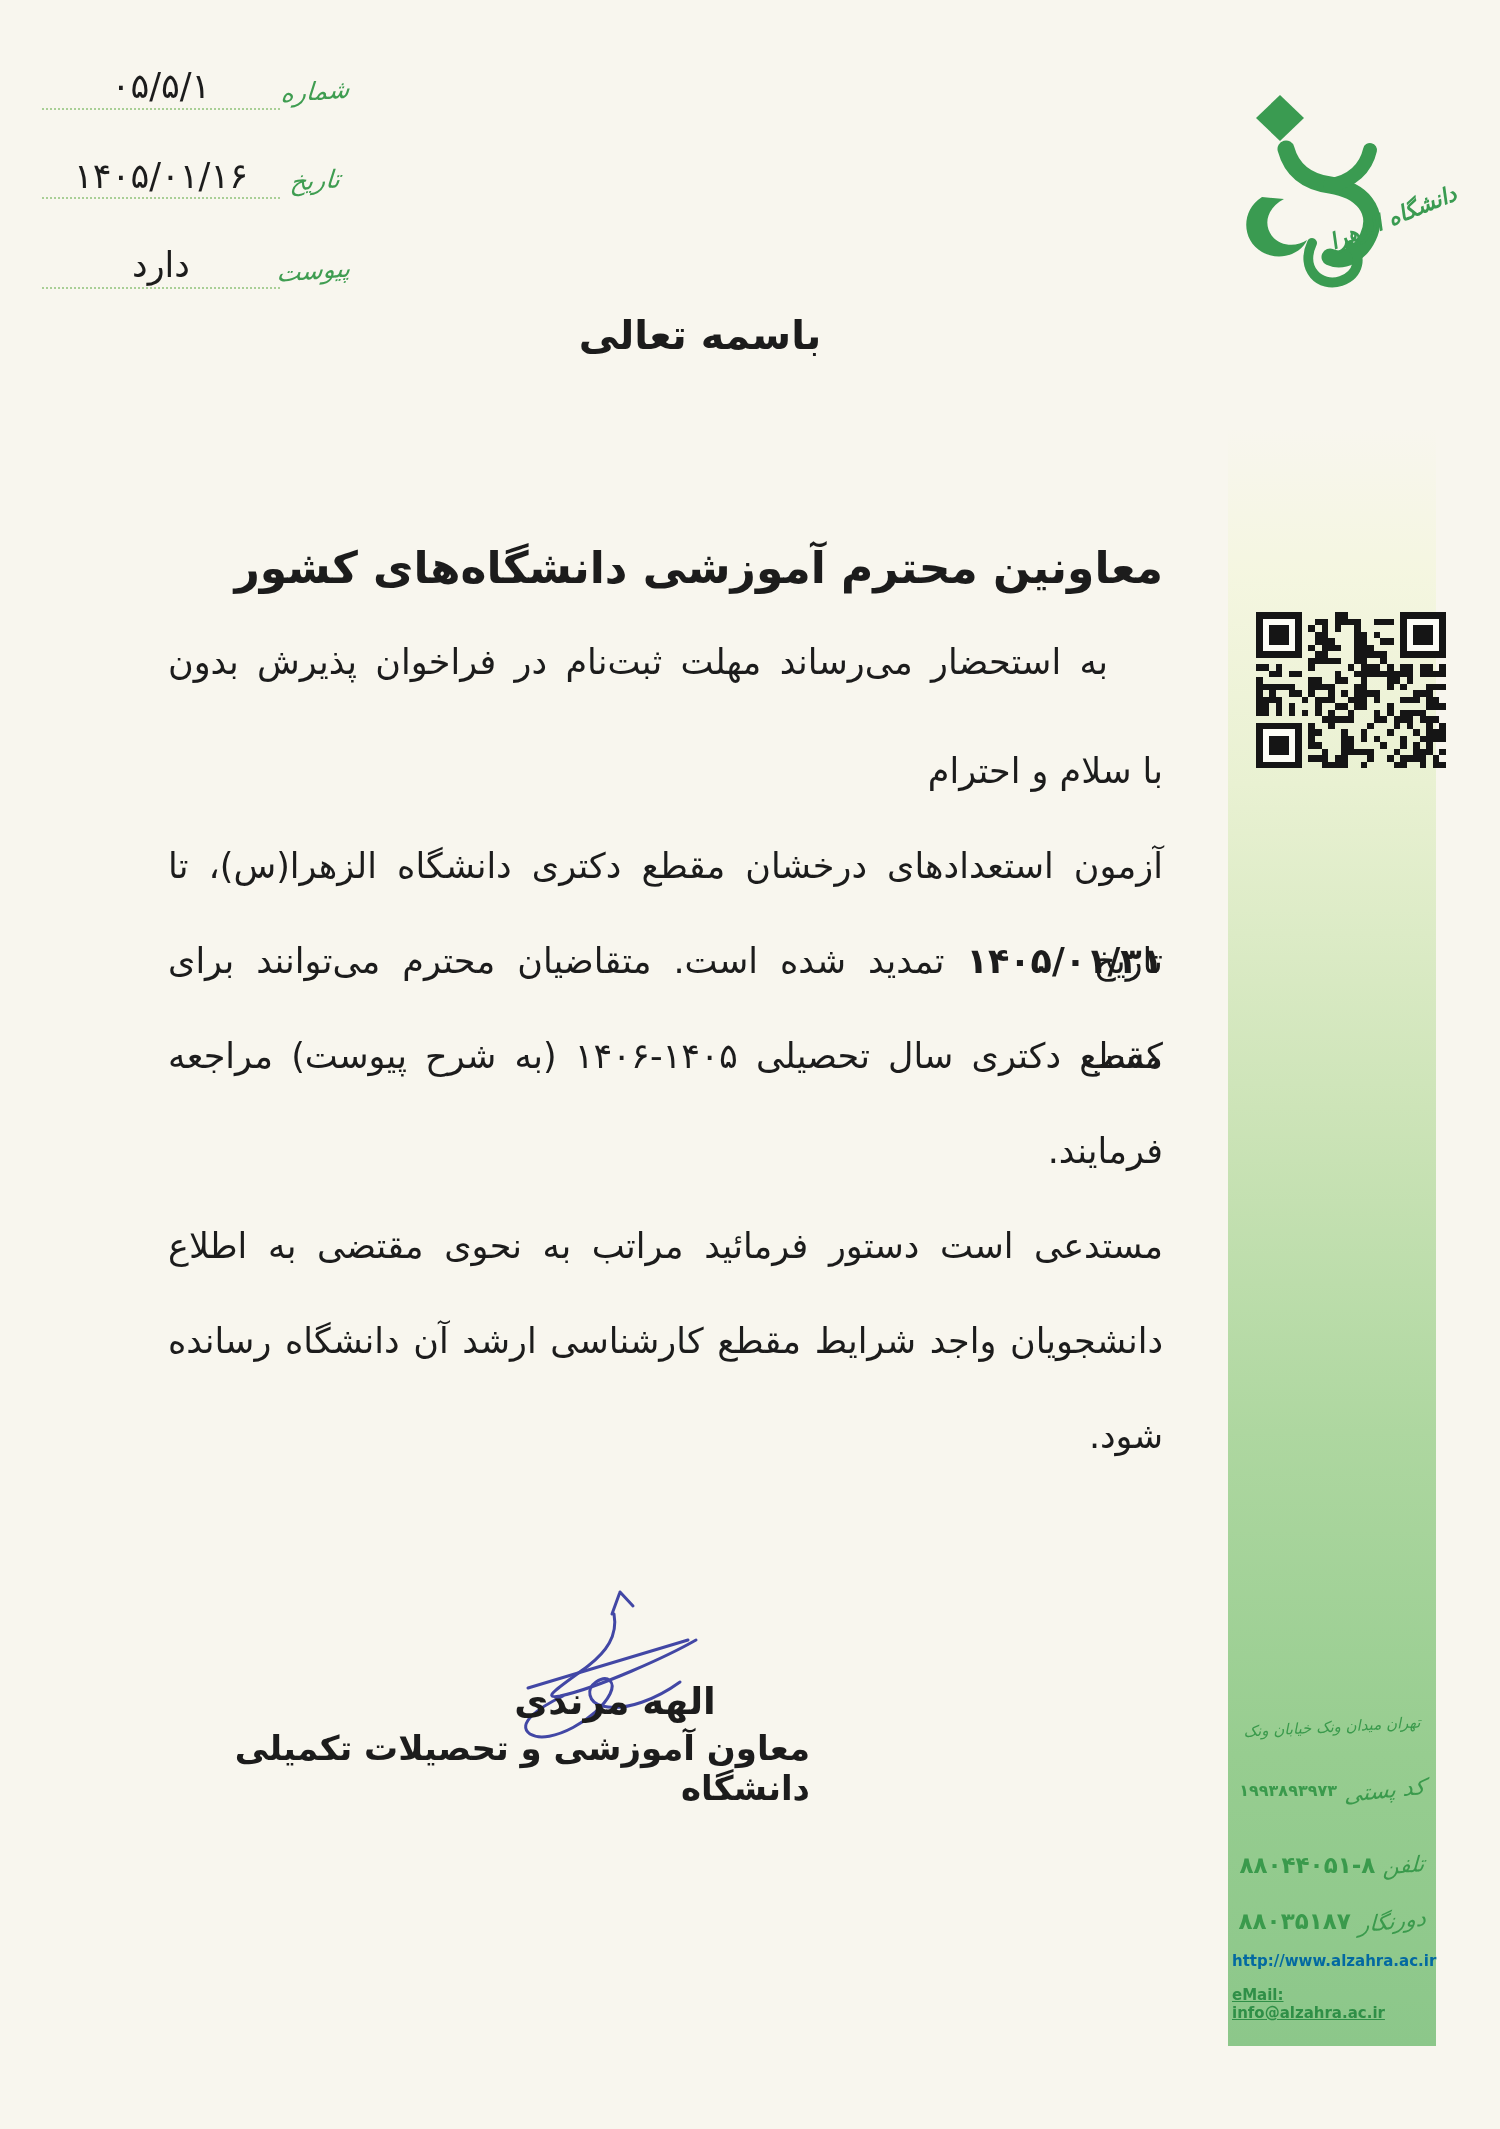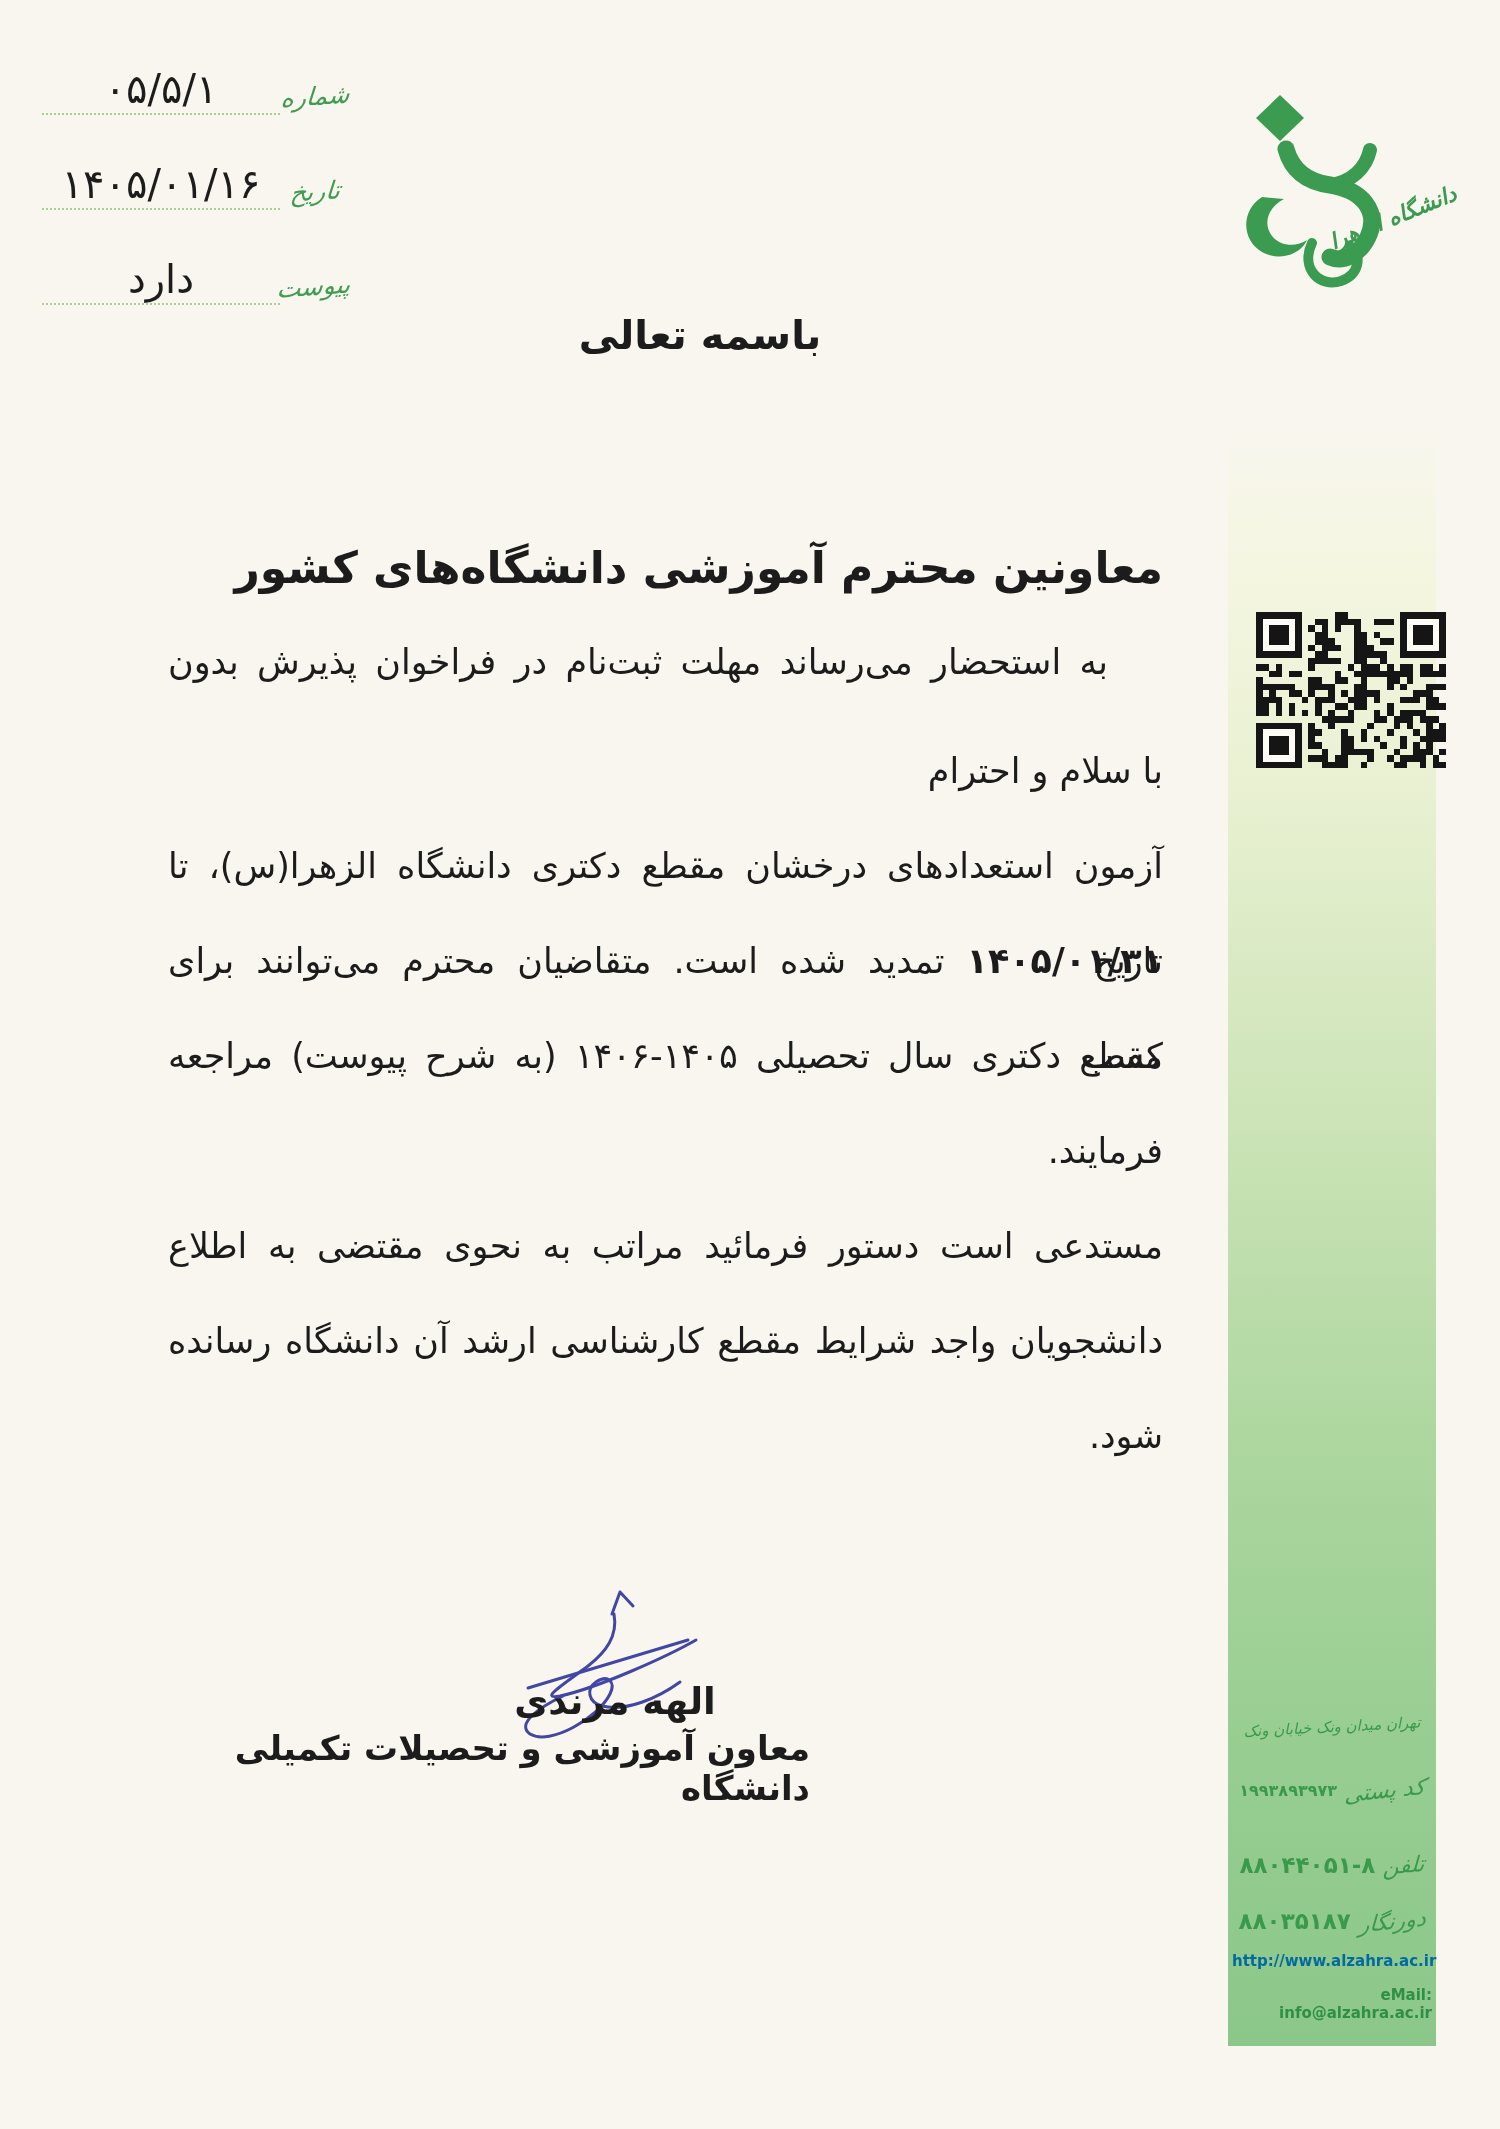--- a/index.html
+++ b/index.html
@@ -18,21 +18,21 @@
     direction:rtl;
   }
   .ref-row{display:flex;align-items:flex-end;min-height:60px;}
   .ref-label{
     width:70px;flex:0 0 70px;
     color:#3f9d51;font-size:25px;font-style:italic;
     transform:skewX(-8deg) rotate(-4deg);
     text-align:center;padding-bottom:4px;
   }
   .ref-value{
-    flex:1;text-align:center;font-size:40px;
+    flex:1;text-align:center;font-size:35px;
     border-bottom:2px dotted #a9cf96;
     padding-bottom:2px;line-height:1.1;margin-top:47px;
   }
 
   
   .logo{position:absolute;left:1240px;top:55px;width:210px;height:245px;}
   .logo svg{position:absolute;left:0;top:0;}
   .logo-caption{
     position:absolute;left:78px;top:150px;width:150px;
     color:#3a9b51;font-size:22px;font-style:italic;font-weight:bold;
@@ -85,21 +85,21 @@
   .strip-text{position:absolute;left:1232px;width:200px;direction:rtl;color:#3a9a4c;}
   .addr{top:1718px;font-size:15px;font-style:italic;text-align:center;transform:rotate(-3deg);}
   .srow{display:flex;align-items:center;justify-content:center;gap:8px;}
   .postal{top:1778px;}
   .phone{top:1852px;}
   .fax{top:1908px;}
   .callig{font-style:italic;transform:skewX(-8deg) rotate(-6deg);font-size:22px;}
   .snum{font-weight:bold;font-size:16px;}
   .snum.big{font-size:23px;}
   .web{top:1952px;font-size:15px;font-weight:bold;direction:ltr;text-align:center;color:#0369a1;}
-  .mail{top:1986px;font-size:15px;font-weight:bold;direction:ltr;text-align:right;color:#2f8f47;}
+  .mail{top:1986px;font-size:15px;font-weight:bold;direction:ltr;text-align:left;color:#2f8f47;text-decoration:underline;}
   .ltr{direction:ltr;unicode-bidi:isolate;}
 </style>
 </head>
 <body>
 
 <div class="page">
 
   <div class="ref-block">
     <div class="ref-row">
       <span class="ref-label">شماره</span>

